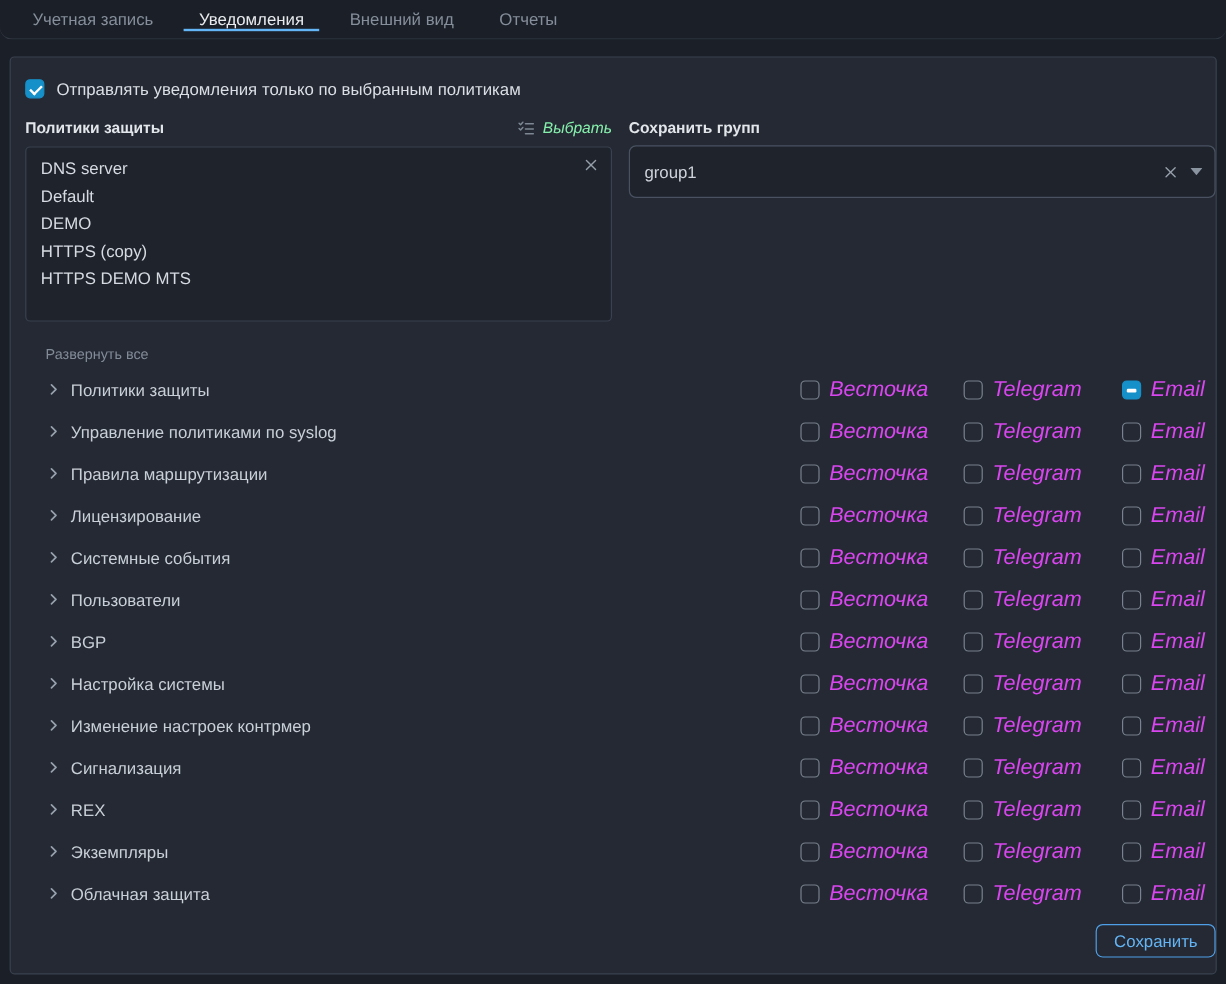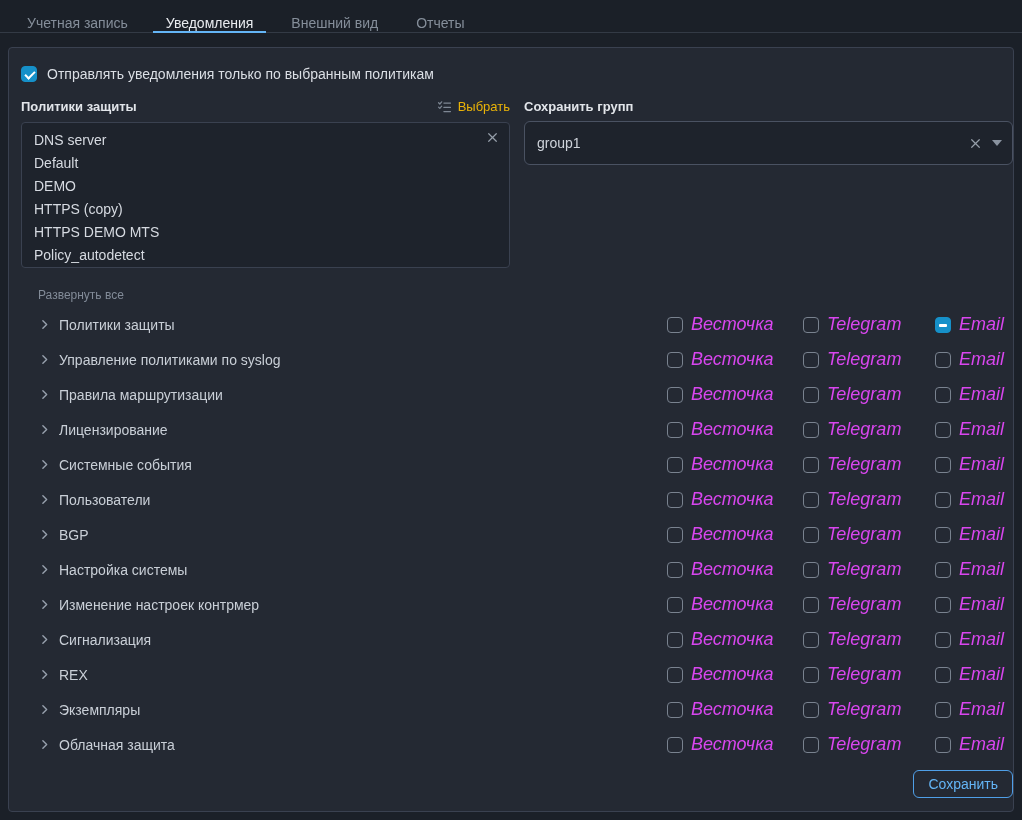--- a/index.html
+++ b/index.html
@@ -4,22 +4,22 @@
 <style>
   html,body { margin:0; padding:0; }
   body {
     width:1022px; height:820px; position:relative; overflow:hidden;
     background:#1b2028; font-family:"Liberation Sans", sans-serif;
     -webkit-font-smoothing:antialiased;
   }
 
   
   .tabbar {
-    display:flex; align-items:flex-end; height:32px;
-    padding-left:14px; gap:12px; border-bottom:1px solid #333a45;
+    display:flex; align-items:center; height:32px;
+    padding-left:14px; gap:12px; border-bottom:1px solid #333a45;border-radius:10px;
   }
   .tab {
     display:flex; align-items:center; padding:0 13px;
     font-size:14px; color:#858e9a; cursor:pointer;
     border-bottom:2px solid transparent; margin-bottom:-1px; white-space:nowrap;
   }
   .tab.active { color:#e9ebef; border-bottom-color:#64b5f6; }
 
   
   .panel {
@@ -45,21 +45,21 @@
   .checkbox.indeterminate { background:#1690c9; border-color:#1690c9; }
   .checkbox.indeterminate::after {
     content:""; position:absolute; left:3px; top:6.5px; width:8px; height:2.5px;
     background:#fff; border-radius:1px;
   }
 
   
   .columns { display:grid; grid-template-columns:1fr 1fr; column-gap:14px; margin-top:16px; }
   .col-header { display:flex; justify-content:space-between; align-items:center; height:16px; }
   .col-title { font-size:13px; font-weight:bold; color:#e2e5ea; }
-  .select-btn { display:flex; align-items:flex-start; gap:6px; color:#eab308; font-size:13px; cursor:pointer; }
+  .select-btn { display:flex; align-items:flex-start; gap:6px; color:#86efac; font-size:13px; cursor:pointer;font-style:italic; }
 
   .listbox {
     position:relative; margin-top:8px; height:146px; box-sizing:border-box;
     background:#1e232c; border:1px solid #3a4150; border-radius:4px;
     padding:6px 12px; overflow:hidden;
   }
   .list-item { font-size:14px; color:#d6dae1; line-height:23px; cursor:pointer; }
   .listbox .lb-close { position:absolute; top:8px; right:10px; cursor:pointer; line-height:0; }
 
   .select {
@@ -130,21 +130,20 @@
           <span>Выбрать</span>
         </span>
       </div>
       <div class="listbox">
         <div class="list-items">
             <div class="list-item">DNS server</div>
             <div class="list-item">Default</div>
             <div class="list-item">DEMO</div>
             <div class="list-item">HTTPS (copy)</div>
             <div class="list-item">HTTPS DEMO MTS</div>
-            <div class="list-item">Policy_autodetect</div>
           </div>
         <span class="lb-close">
           <svg width="13" height="13" viewBox="0 0 24 24" stroke="#959ea9" stroke-width="2.2" stroke-linecap="round">
             <path d="M5 5l14 14M19 5L5 19"></path>
           </svg>
         </span>
       </div>
     </div>
 
     <div>

